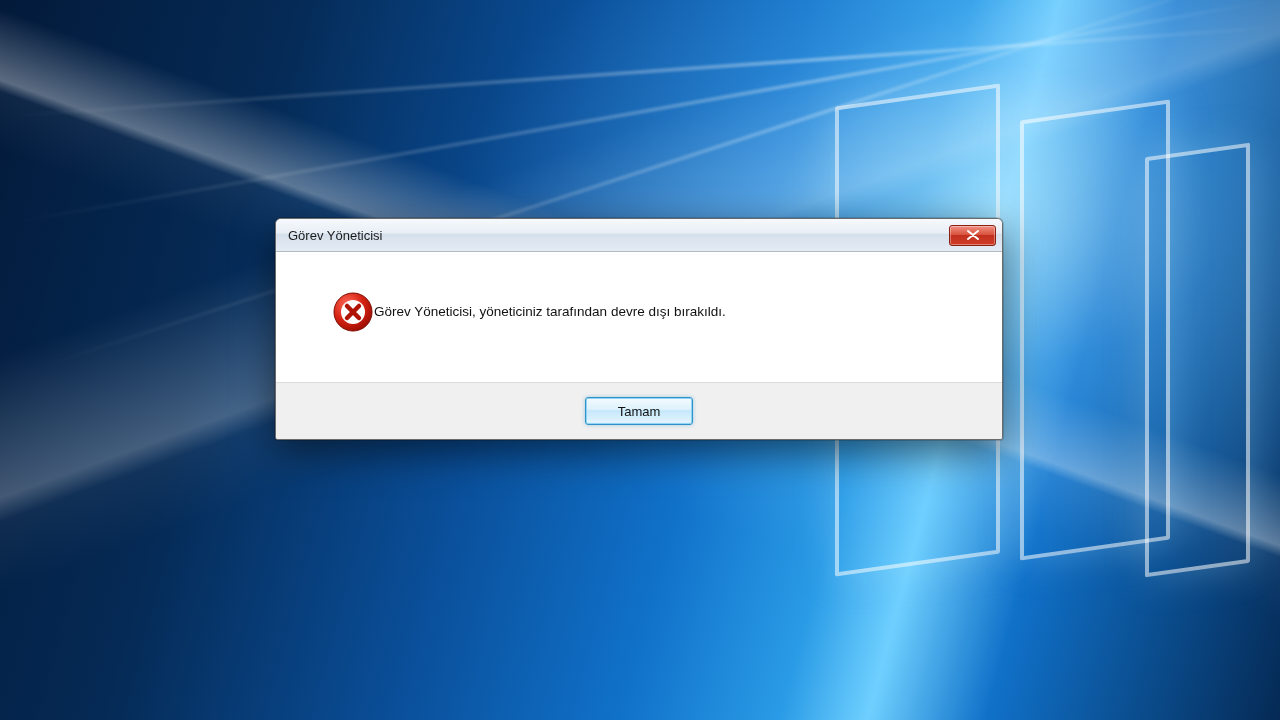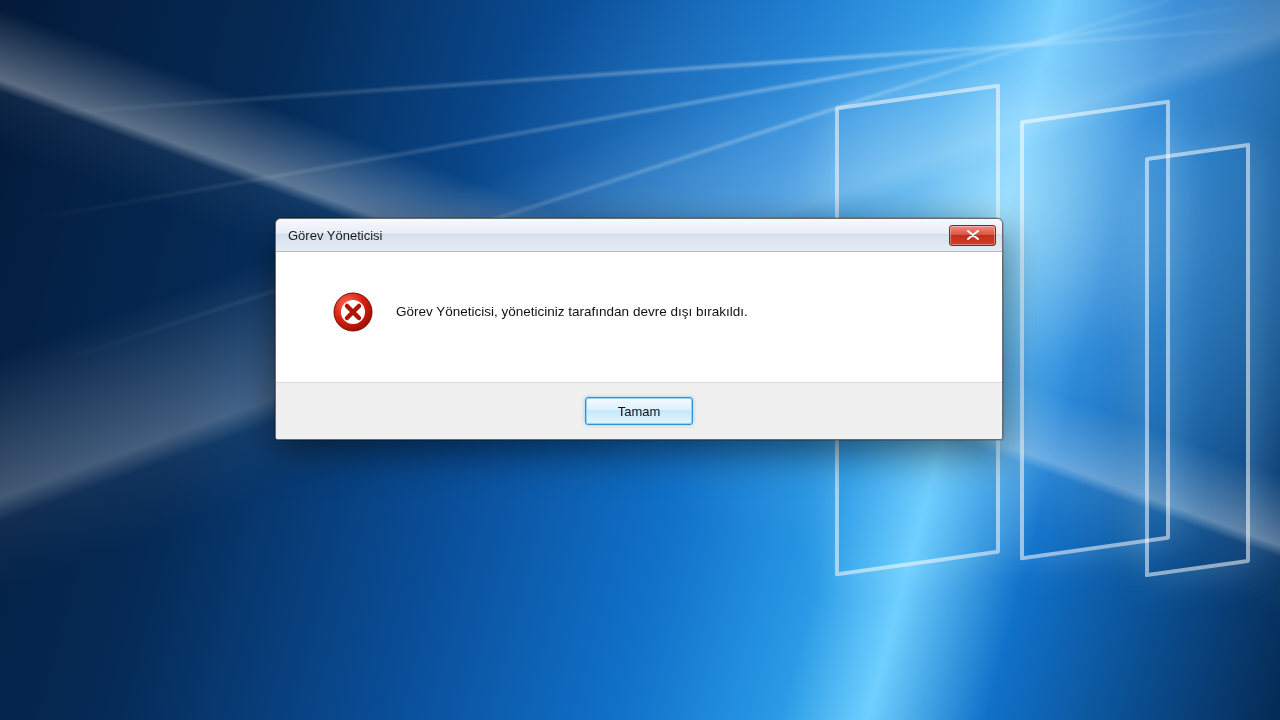--- a/index.html
+++ b/index.html
@@ -77,21 +77,20 @@
       align-items: center;
       justify-content: center;
       cursor: pointer;
     }
     .close-btn svg { display:block; }
 
     .body-area {
       padding: 34px 26px 44px 56px;
       display: flex;
       align-items: center;
-      gap: 22px;
       min-height: 130px;
     }
     .error-icon {
       width: 42px; height: 42px; flex: 0 0 42px;
     }
     .msg {
       font-size: 13.5px;
       color: #111;
       line-height: 1.4;
     }

